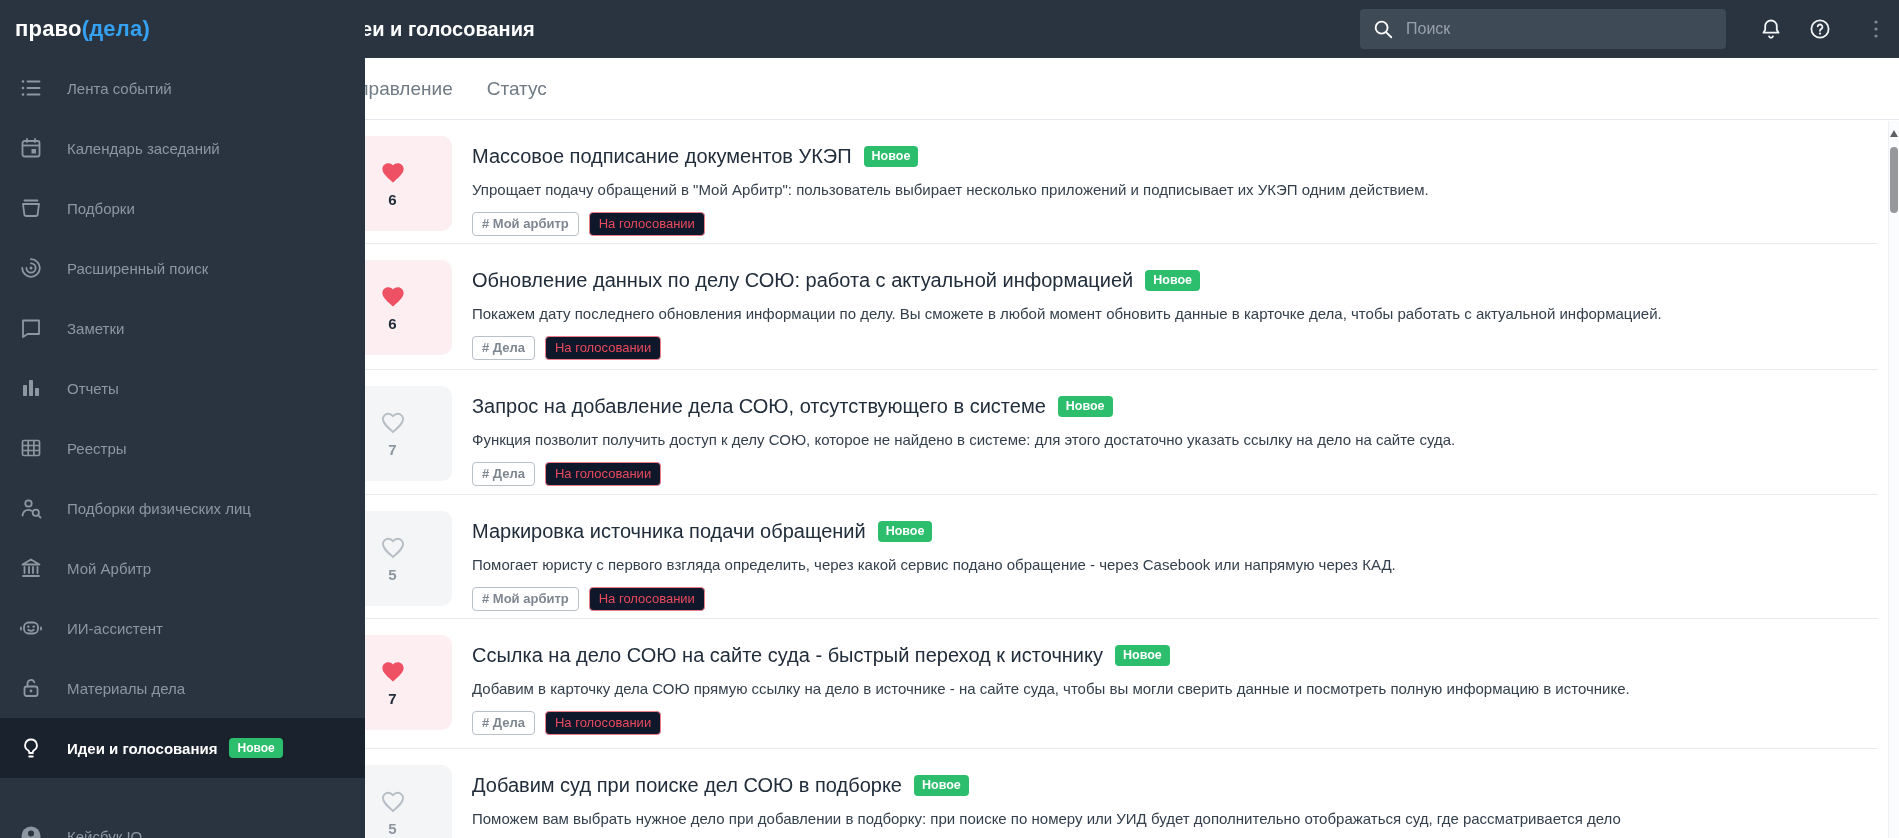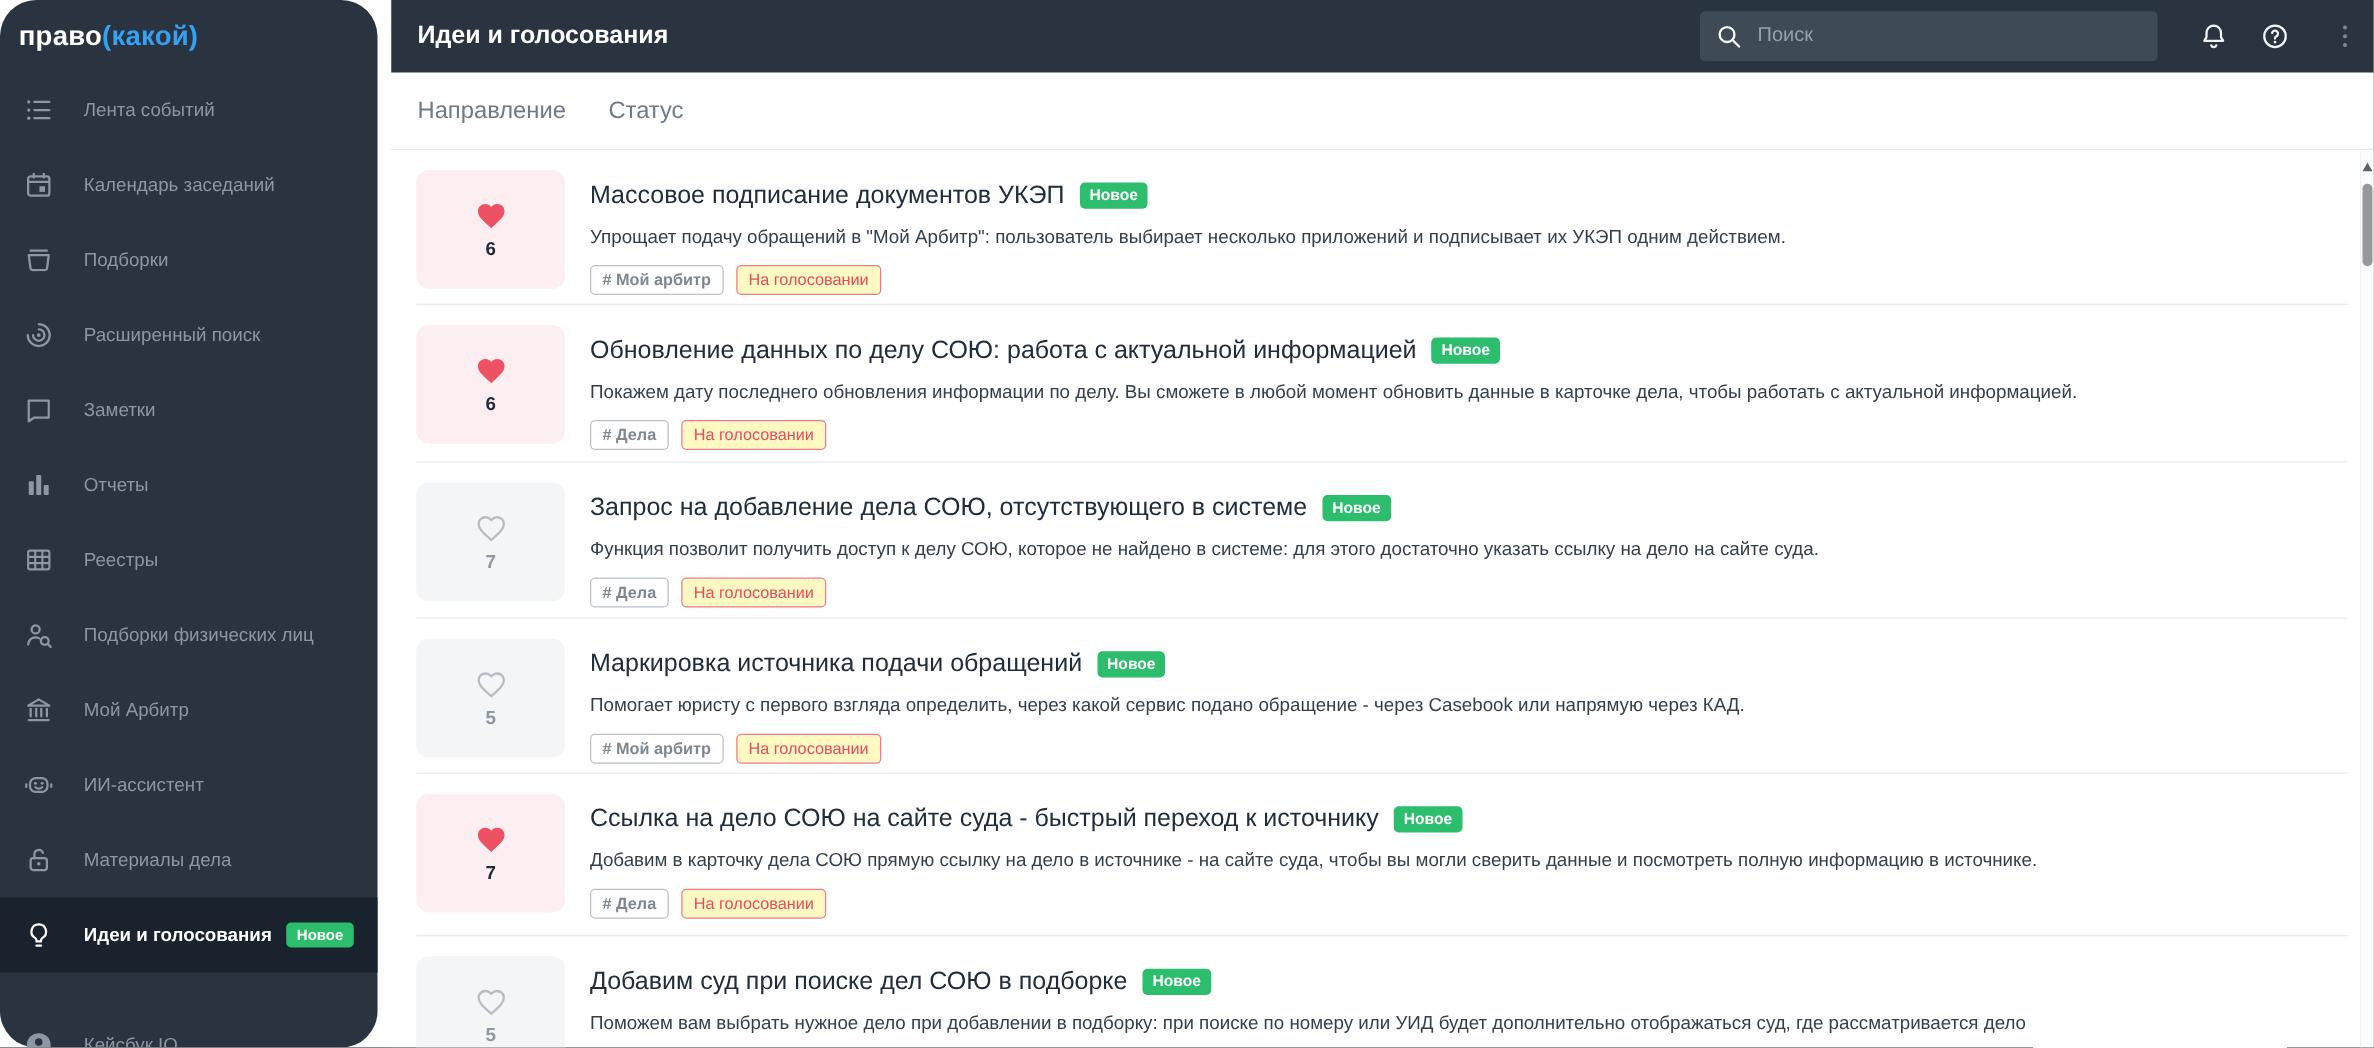--- a/index.html
+++ b/index.html
@@ -1,20 +1,20 @@
 <!DOCTYPE html>
 <html><head>
 <meta charset="utf-8">
 <style>
   html,body{margin:0;padding:0;background:#2a3441;}
   .app{position:relative;width:1899px;height:838px;overflow:hidden;background:#fff;
        font-family:"Liberation Sans","DejaVu Sans",sans-serif;}
 
   
-  .sidebar{position:absolute;left:0;top:0;width:302px;height:838px;background:#2a3441;z-index:2;border-radius:29px;}
+  .sidebar{position:absolute;left:0;top:0;width:365px;height:838px;background:#2a3441;z-index:2;}
   .logo{height:58px;display:flex;align-items:center;padding-left:15px;
         font-size:22px;font-weight:700;color:#fff;letter-spacing:.2px;cursor:pointer;}
   .logo .accent{color:#34a1f2;}
   .side-item{height:60px;display:flex;align-items:center;padding-left:19px;
              color:#8d97a1;font-size:15px;cursor:pointer;white-space:nowrap;}
   .side-item .ico{width:24px;height:24px;flex:0 0 24px;margin-right:24px;display:block;}
   .side-item .ico svg{width:24px;height:24px;display:block;}
   .side-item.active{background:#1a232d;color:#fff;font-weight:700;}
   .side-item.offset{margin-top:28px;}
   .side-badge{background:#2cbe6c;color:#fff;font-size:12px;font-weight:700;
@@ -66,38 +66,38 @@
 
   .body{margin-left:20px;padding-top:9px;min-width:0;}
   .title-row{display:flex;align-items:center;gap:12px;}
   .c-title{font-size:20px;font-weight:400;color:#212d3b;white-space:nowrap;}
   .badge-new{background:#2cbe6c;color:#fff;font-size:12.5px;font-weight:700;
              padding:4px 8px;border-radius:4px;line-height:1.1;}
   .c-desc{margin-top:13px;font-size:15px;color:#333f4b;white-space:nowrap;overflow:hidden;}
   .c-tags{margin-top:14px;display:flex;gap:10px;}
   .chip{font-size:13px;padding:3px 9px;border-radius:4px;border:1px solid;line-height:1.25;white-space:nowrap;}
   .chip.topic{color:#7e8791;border-color:#b9c0c8;background:#fff;font-weight:bold;}
-  .chip.status{color:#e84a5e;border-color:#ef7b89;background:#fef9c3;text-align:right;}
+  .chip.status{color:#e84a5e;border-color:#ef7b89;background:#0f172a;text-align:right;}
 
   
   .scrollbar{position:absolute;right:0;top:121px;bottom:0;width:11px;background:#fbfcfd;
              border-left:1px solid #eef0f2;box-sizing:border-box;}
   .sb-arrow{width:0;height:0;border-left:4px solid transparent;border-right:4px solid transparent;
             border-bottom:7px solid #5f6368;margin:9px auto 0;}
   .sb-thumb{position:absolute;top:26px;left:1px;width:8px;height:66px;background:#96989b;border-radius:4px;}
 </style>
 </head>
 <body>
 
 <div class="app">
 
   <nav class="sidebar">
     <div class="logo">
       <span>право</span>
-        <span class="accent">(какой)</span>
+        <span class="accent">(дела)</span>
     </div>
     <div class="side-items">
         <div class="side-item">
           <span class="ico">
             <svg viewBox="0 0 24 24">
               <g fill="none" stroke="currentColor" stroke-width="1.8" stroke-linecap="round">
                 <path d="M8.5 5.5h12M8.5 12h12M8.5 18.5h12"></path>
               </g>
               <g fill="currentColor">
                 <circle cx="4" cy="5.5" r="1.3"></circle>

